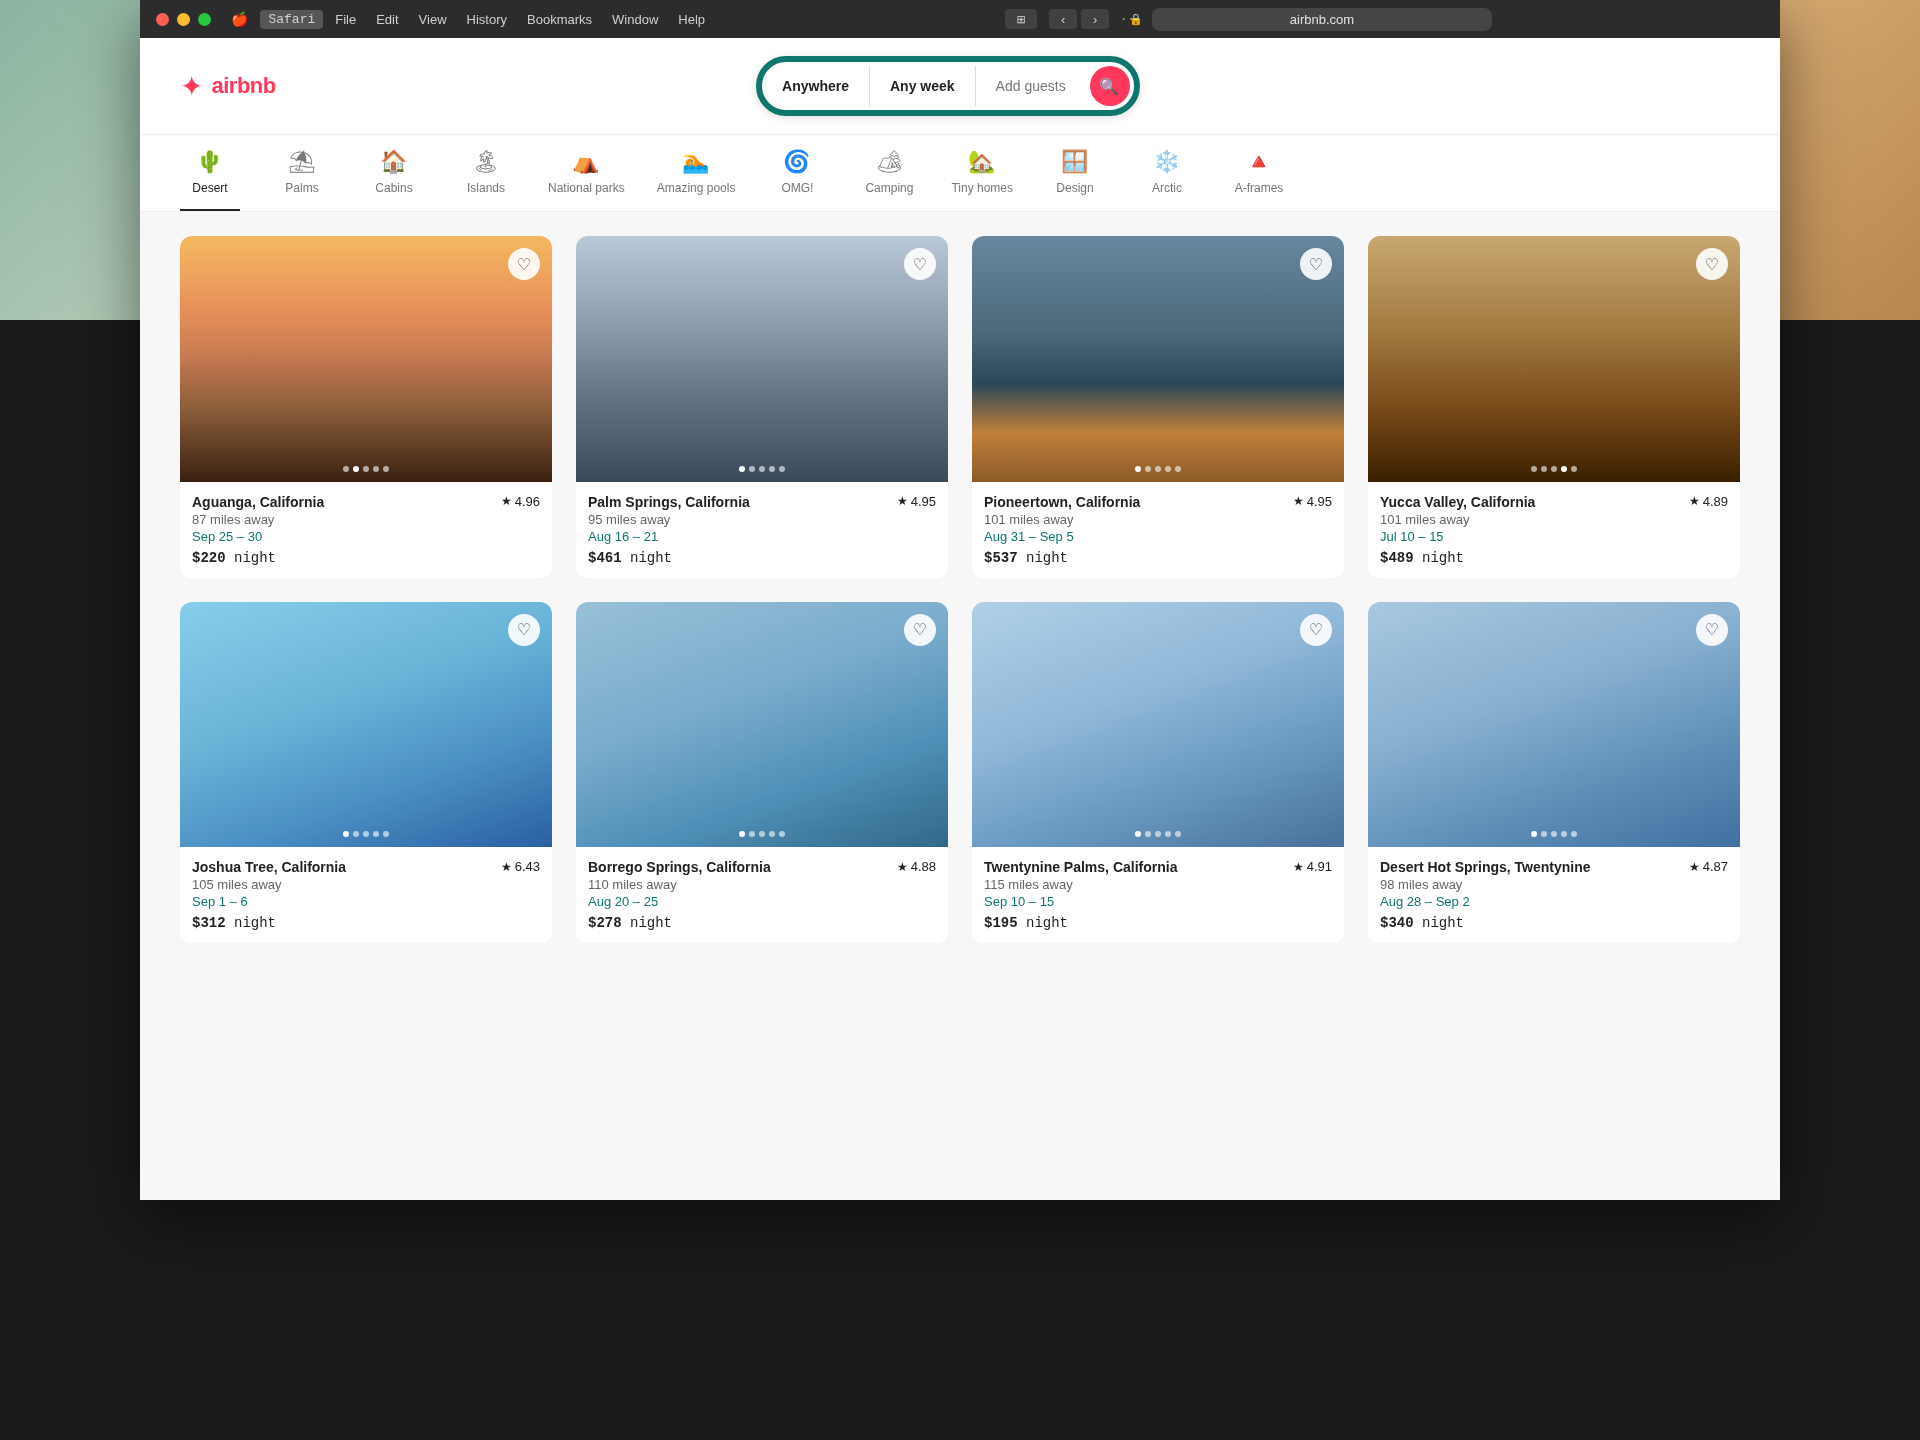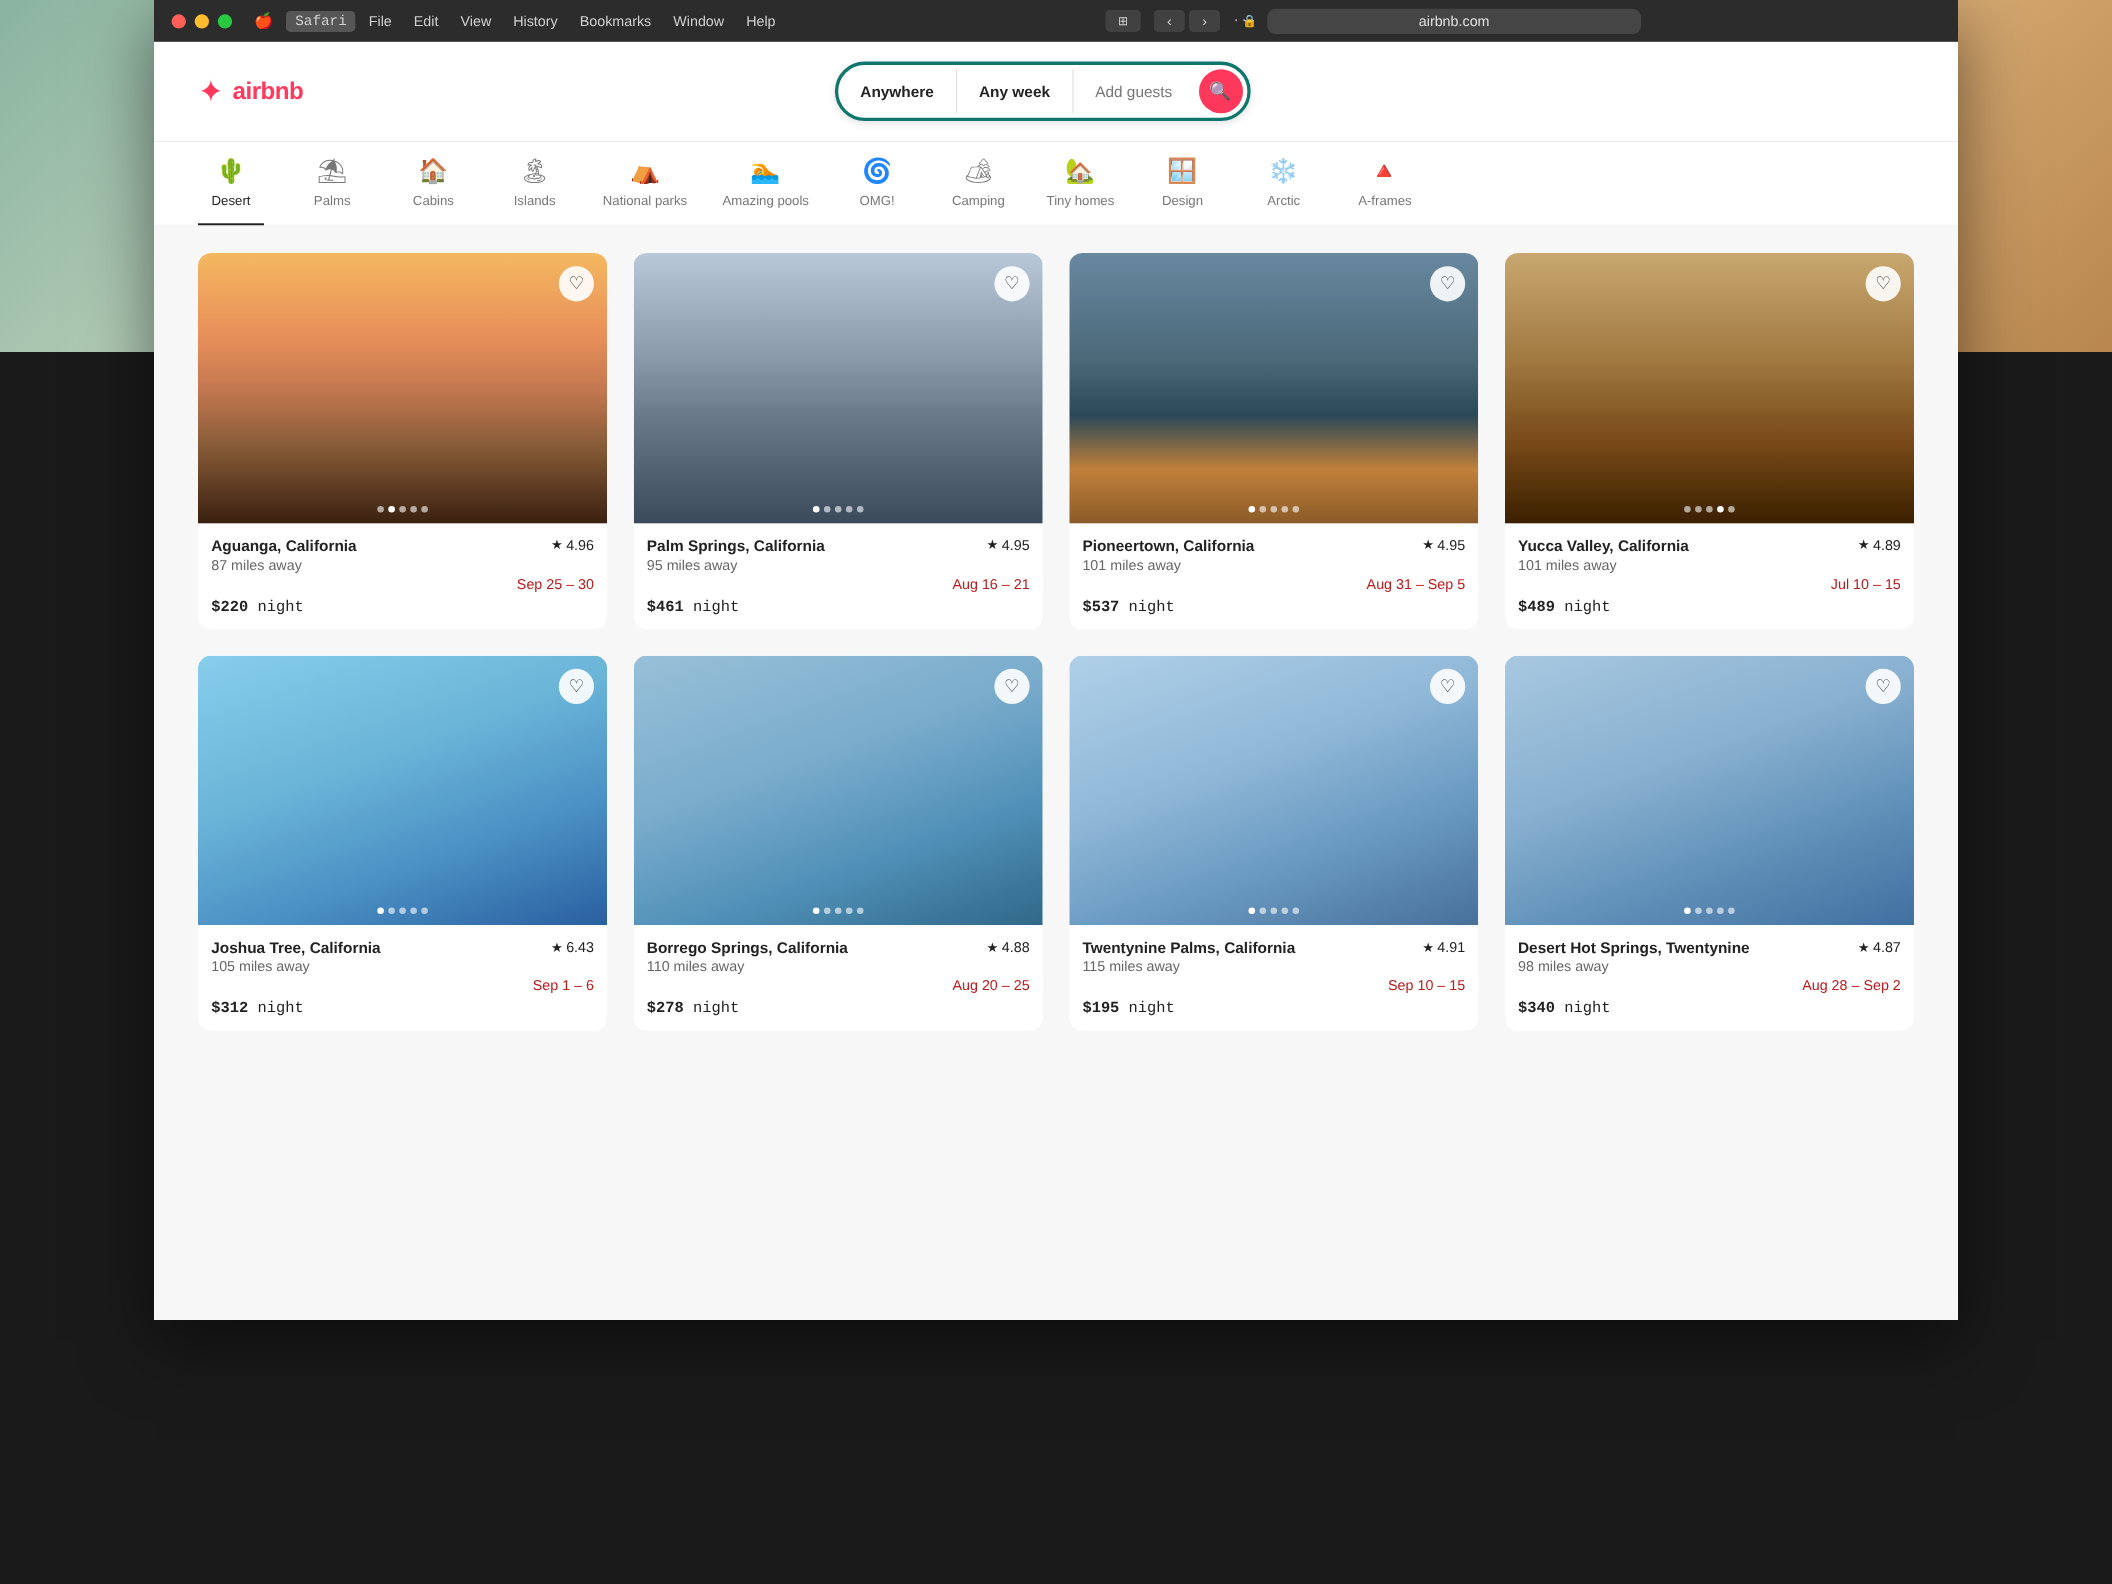--- a/index.html
+++ b/index.html
@@ -165,21 +165,21 @@
     .logo-text {
       color: #ff385c;
       font-size: 22px;
       font-weight: 700;
       letter-spacing: -0.5px;
     }
 
     .search-bar {
       display: flex;
       align-items: center;
-      border: 3px solid #0f766e;
+      border: 6px solid #0f766e;
       border-radius: 40px;
       box-shadow: 0 2px 8px rgba(0,0,0,0.12);
       overflow: hidden;
     }
     .search-segment {
       padding: 12px 20px;
       font-size: 14px;
       cursor: pointer;
       white-space: nowrap;
       border-right: 1px solid #ddd;
@@ -335,23 +335,22 @@
       color: #222;
     }
     .star-icon { color: #222; font-size: 12px; }
     .listing-distance {
       font-size: 13px;
       color: #666;
       margin-bottom: 2px;
     }
     .listing-dates {
       font-size: 13px;
-      color: #b91c1c;
+      color: #0f766e;
       margin-bottom: 6px;
-      text-align: right;
     }
     .listing-price {
       font-size: 14px;
       color: #222;
       font-family: Liberation Mono, monospace;
     }
     .listing-price strong {
       font-weight: 700;
     }
     .img-sky1 { background: linear-gradient(160deg, #87ceeb 0%, #6ab4d8 40%, #4a90c4 70%, #2a5fa0 100%); }

